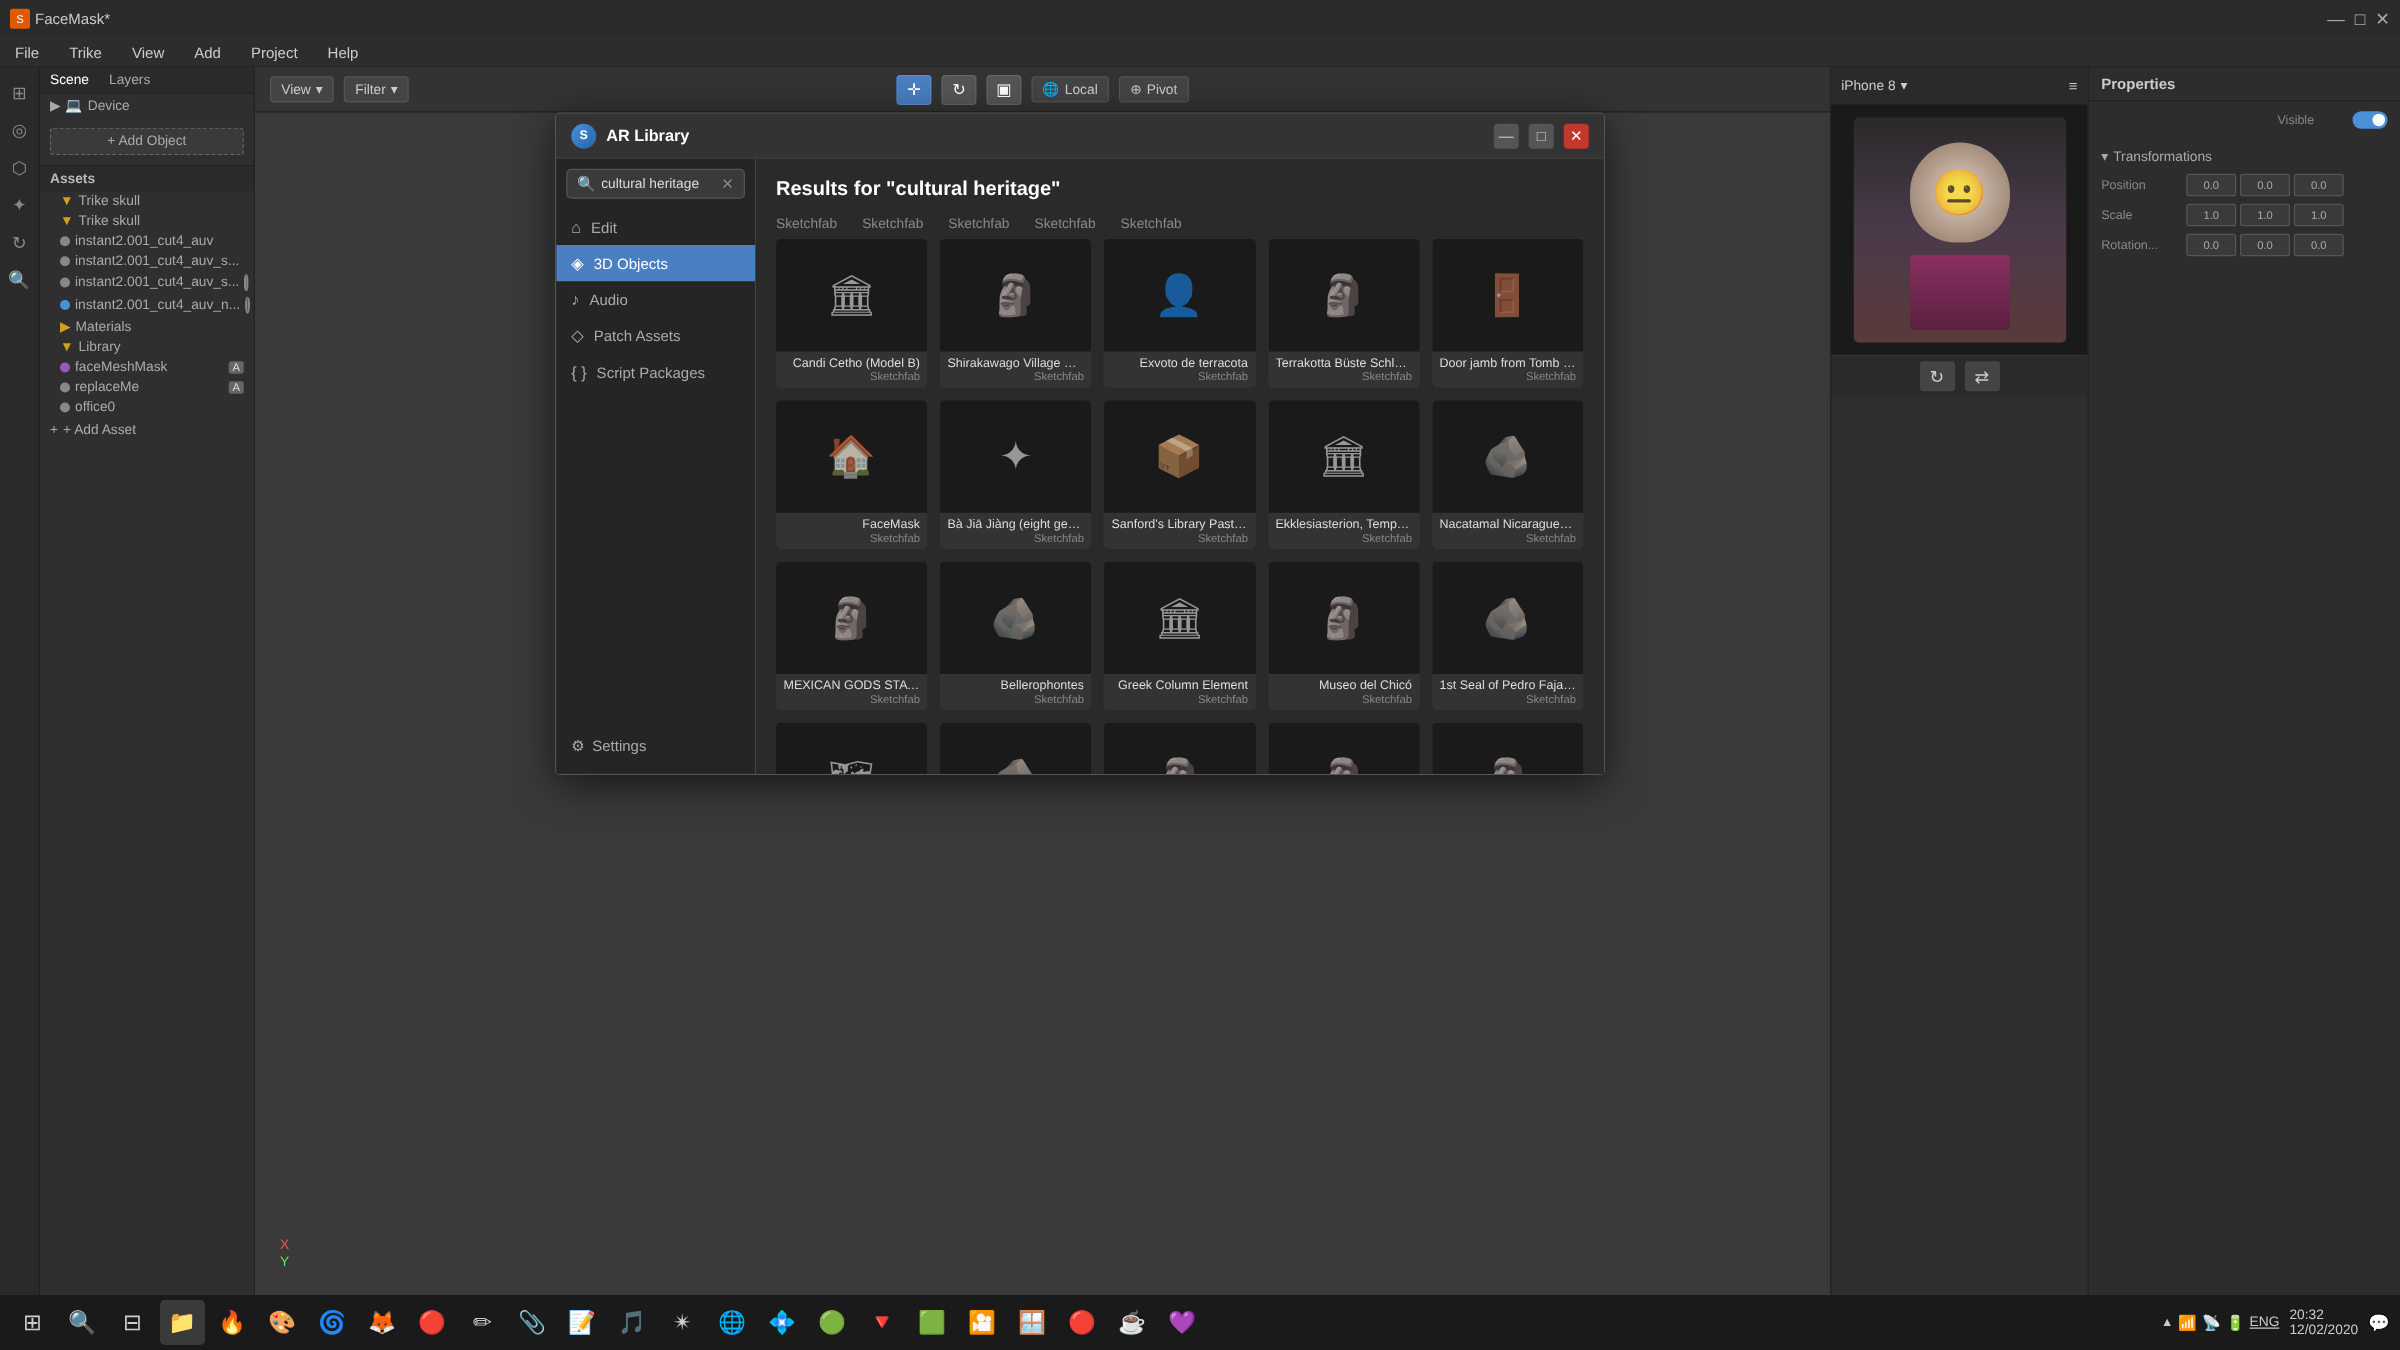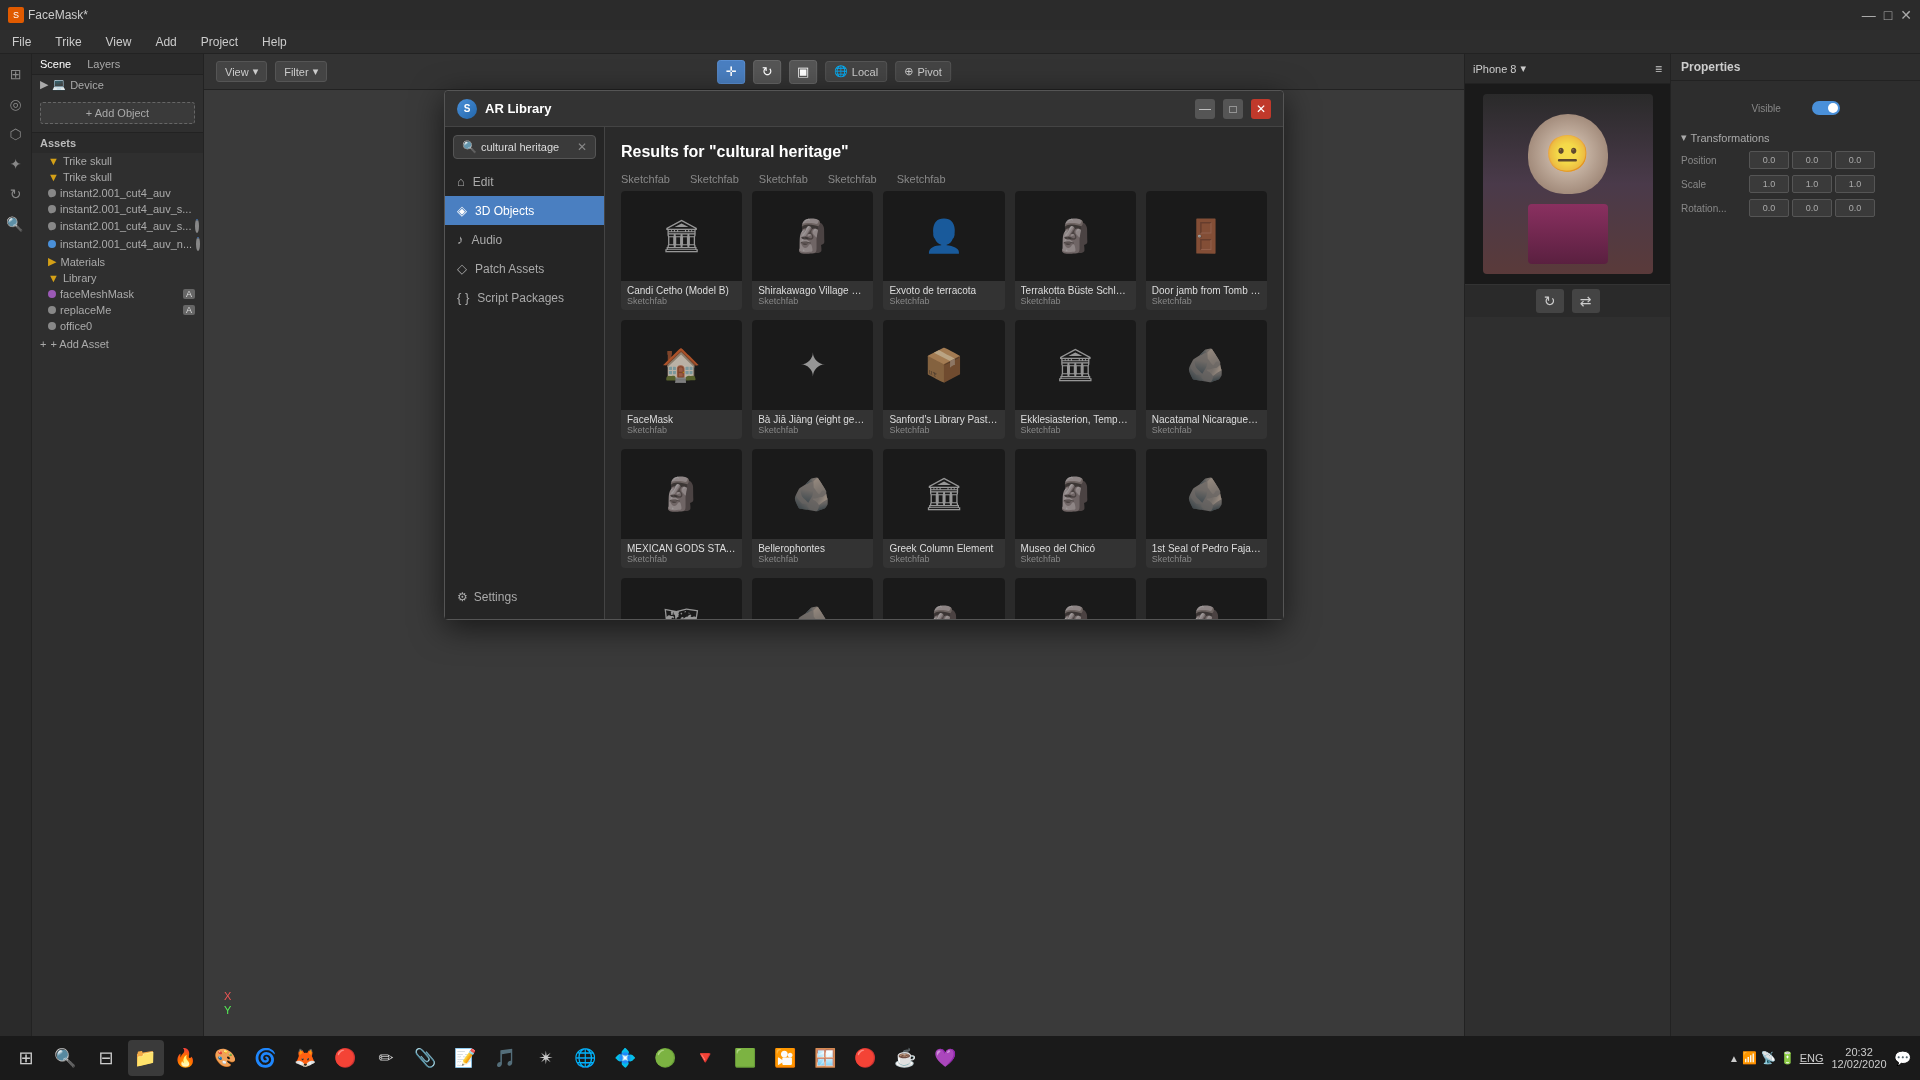--- a/index.html
+++ b/index.html
@@ -374,23 +374,22 @@
       border: 1px solid #555;
       border-radius: 2px;
       font-size: 9px;
       color: #aaa;
       text-align: center;
       padding: 0 2px;
     }
     #properties-panel .visible-row {
       display: flex;
       align-items: center;
-      justify-content: center;
+      justify-content: flex-end;
       padding: 4px 10px;
-      margin-top: 12px;
     }
     .toggle-switch {
       width: 28px;
       height: 14px;
       background: #555;
       border-radius: 7px;
       position: relative;
       cursor: pointer;
     }
     .toggle-switch.on { background: #4a90d9; }
@@ -556,20 +555,21 @@
       height: 90px;
       background: #1a1a1a;
       display: flex;
       align-items: center;
       justify-content: center;
       overflow: hidden;
       position: relative;
     }
     .grid-item .item-info {
       padding: 4px 6px;
+      text-align: right;
     }
     .grid-item .item-name {
       font-size: 10px;
       color: #ddd;
       white-space: nowrap;
       overflow: hidden;
       text-overflow: ellipsis;
     }
     .grid-item .item-source {
       font-size: 9px;
@@ -600,21 +600,21 @@
       font-size: 18px;
     }
     #taskbar-right {
       margin-left: auto;
       display: flex;
       align-items: center;
       gap: 8px;
       font-size: 11px;
       color: #ccc;
     }
-    #taskbar-right .time { text-align: center; }
+    #taskbar-right .time { text-align: left; }
     #taskbar-right .notification-area {
       display: flex;
       gap: 4px;
       align-items: center;
     }
 
     
     .obj-building { background: linear-gradient(135deg, #5a5a4a 0%, #3a3a2a 100%); }
     .obj-ruins { background: linear-gradient(135deg, #6a5a4a 0%, #4a3a2a 100%); }
     .obj-face { background: linear-gradient(135deg, #3a3a3a 0%, #1a1a1a 100%); }

